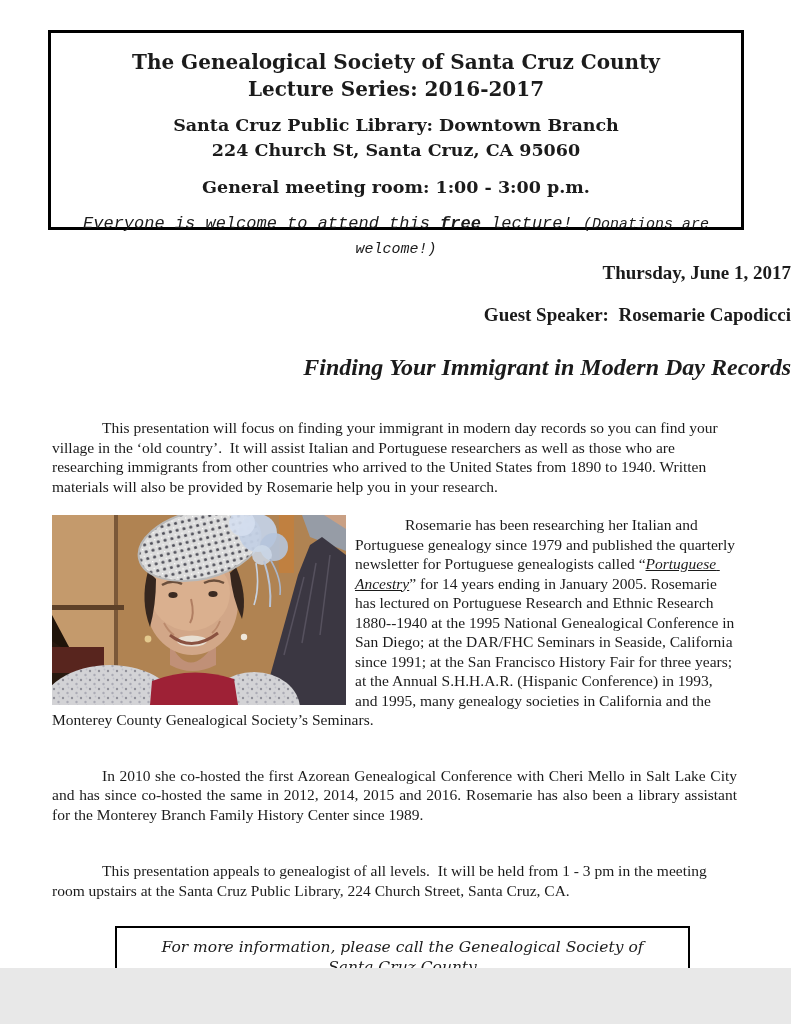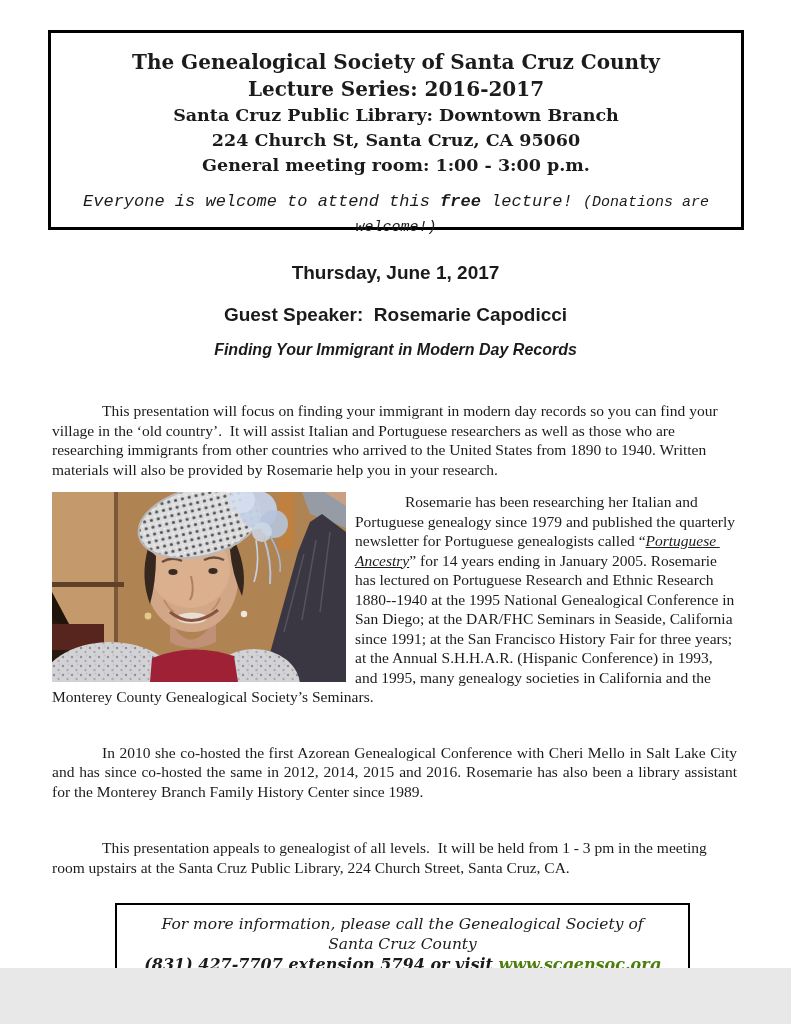--- a/index.html
+++ b/index.html
@@ -9,37 +9,37 @@
     font-family:"Liberation Serif",serif;
   }
   .pre{white-space:pre-wrap;}
 
   
   .header-box{
     margin:30px 0 0 48px;width:696px;height:200px;box-sizing:border-box;
     border:3px solid #000;text-align:center;padding-top:16px;
   }
   .h-title{font-family:"DejaVu Serif",serif;font-weight:bold;font-size:20px;line-height:27px;}
-  .h-sub{font-family:"DejaVu Serif",serif;font-weight:bold;font-size:17.5px;line-height:25px;margin-top:0;}
-  .h-room{font-family:"DejaVu Serif",serif;font-weight:bold;font-size:17.5px;line-height:25px;}
+  .h-sub{font-family:"DejaVu Serif",serif;font-weight:bold;font-size:17.5px;line-height:25px;margin-top:10px;}
+  .h-room{font-family:"DejaVu Serif",serif;font-weight:bold;font-size:17.5px;line-height:25px;margin-top:12px;}
   .h-welcome{font-family:Liberation Mono, monospace;font-style:italic;font-size:17px;line-height:24px;margin-top:12px;}
   .h-welcome .free{font-weight:bold;}
   .h-welcome .paren{font-size:15px;}
 
   
-  .event{text-align:center;margin-top:30px;font-family:Liberation Sans, sans-serif;font-weight:bold;}
+  .event{text-align:right;margin-top:30px;font-family:Liberation Serif, serif;font-weight:bold;}
   .e-date{font-size:19px;line-height:26px;}
   .e-speaker{font-size:19px;line-height:26px;margin-top:16px;}
-  .e-title{font-size:16px;line-height:26px;margin-top:9px;font-style:italic;}
+  .e-title{font-size:24px;line-height:26px;margin-top:26px;font-style:italic;}
 
   
   .body-col{margin-left:52px;margin-right:54px;font-size:15.5px;line-height:19.5px;}
   .indent{text-indent:50px;}
   .intro{margin-top:38px;}
-  .bio{margin-top:13px;display:flow-root;}
+  .bio{margin-top:19px;display:flow-root;}
   .photo{float:left;width:294px;height:190px;margin-right:9px;display:block;}
   .journal{font-style:italic;text-decoration:underline;}
   .conf{margin-top:36px;text-align:justify;}
   .closing{margin-top:37px;}
 
   
   .footer-box{
     margin:26px 0 0 115px;width:575px;box-sizing:border-box;border:2px solid #000;
     text-align:center;padding:9px 23px 11px;font-family:"DejaVu Serif",serif;
   }

